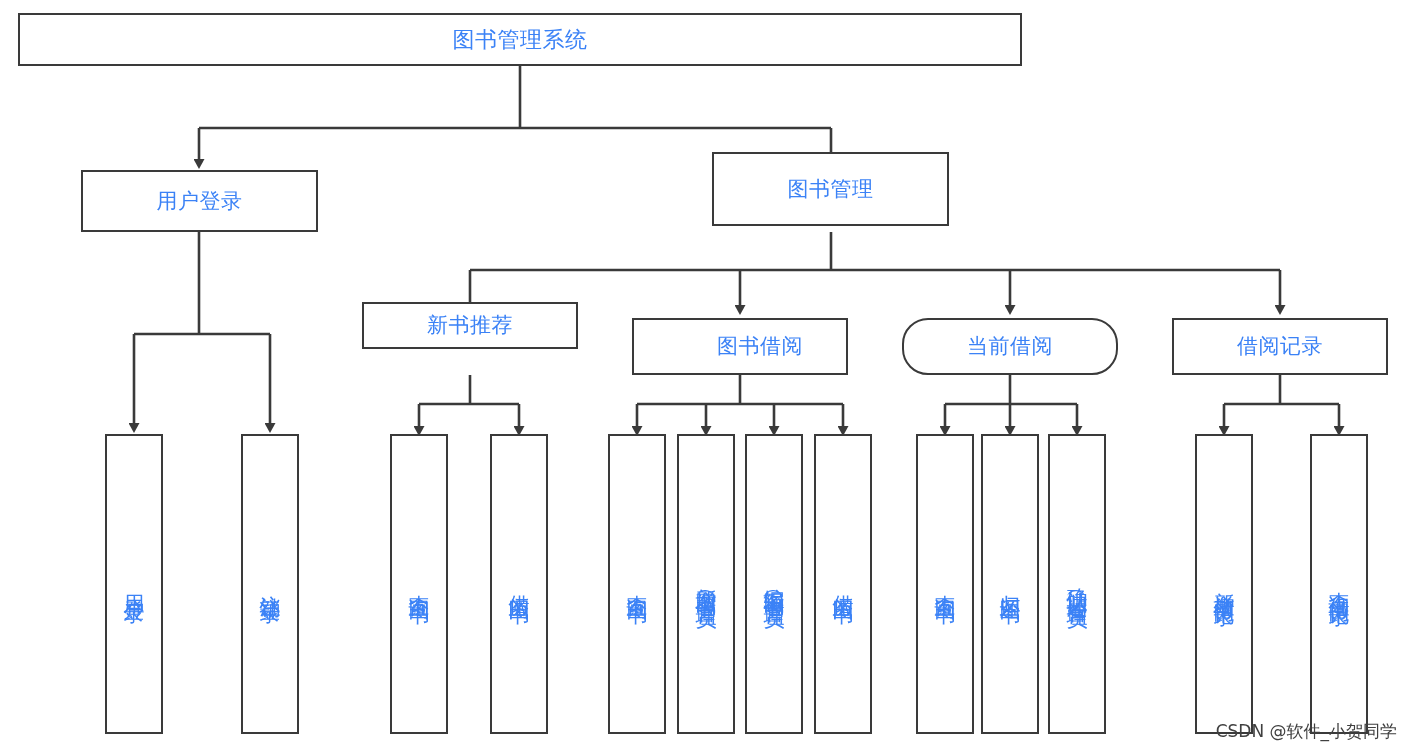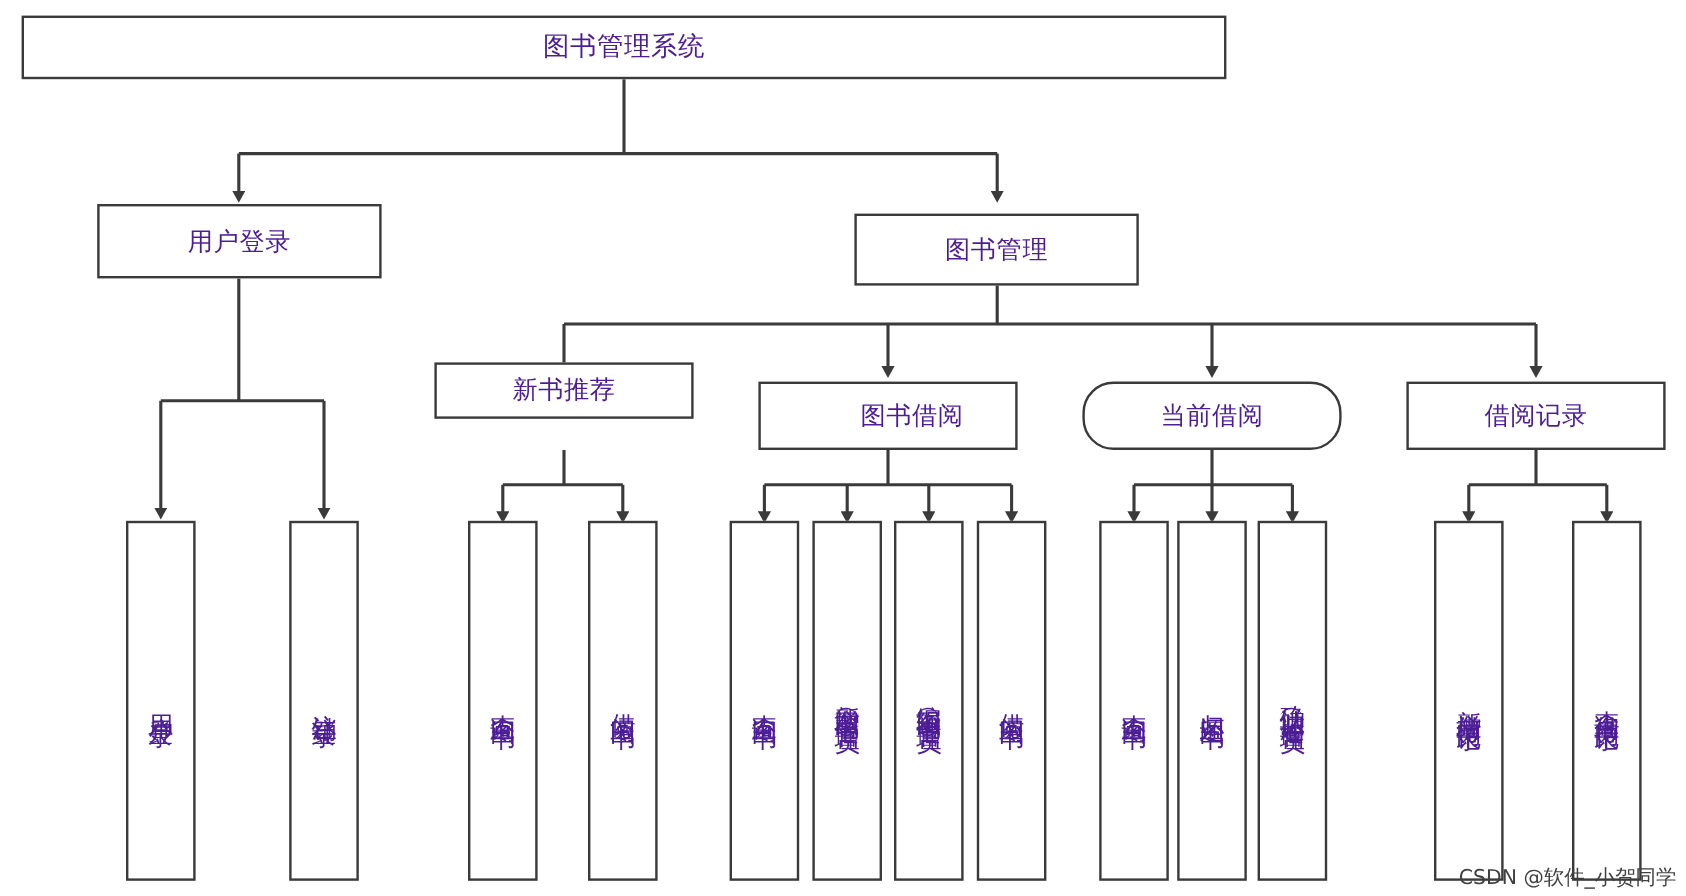--- a/index.html
+++ b/index.html
@@ -33,21 +33,21 @@
     display: flex;
     align-items: center;
     justify-content: center;
     color: #1a1a1a;
     z-index: 3;
   }
   .node-label {
     display: block;
     text-align: center;
     line-height: 1.18;
-    color: #4c1d95;
+    color: #3b82f6;
     letter-spacing: 0.5px;
   }
   
   .h-node .node-label {
     writing-mode: horizontal-tb;
     font-size: 21px;
   }
   .node-root .node-label { font-size: 22px; }
   
   .v-node {
@@ -131,21 +131,21 @@
     </g>
   </svg>
 
   <div class="node h-node node-root" style="left:18px; top:13px; width:1004px; height:53px;">
     <span class="node-label">图书管理系统</span>
   </div>
 
   <div class="node h-node" style="left:81px; top:170px; width:237px; height:62px;">
     <span class="node-label">用户登录</span>
   </div>
-  <div class="node h-node" style="left:712px; top:178px; width:237px; height:60px;">
+  <div class="node h-node" style="left:712px; top:152px; width:237px; height:74px;">
     <span class="node-label">图书管理</span>
   </div>
 
   <div class="node h-node" style="left:362px; top:302px; width:216px; height:47px;">
     <span class="node-label">新书推荐</span>
   </div>
   <div class="node h-node" style="left:632px; top:318px; width:216px; height:57px;padding-left:40px;">
     <span class="node-label">图书借阅</span>
   </div>
   <div class="node h-node" style="left:902px; top:318px; width:216px; height:57px;border-radius:26px;">

